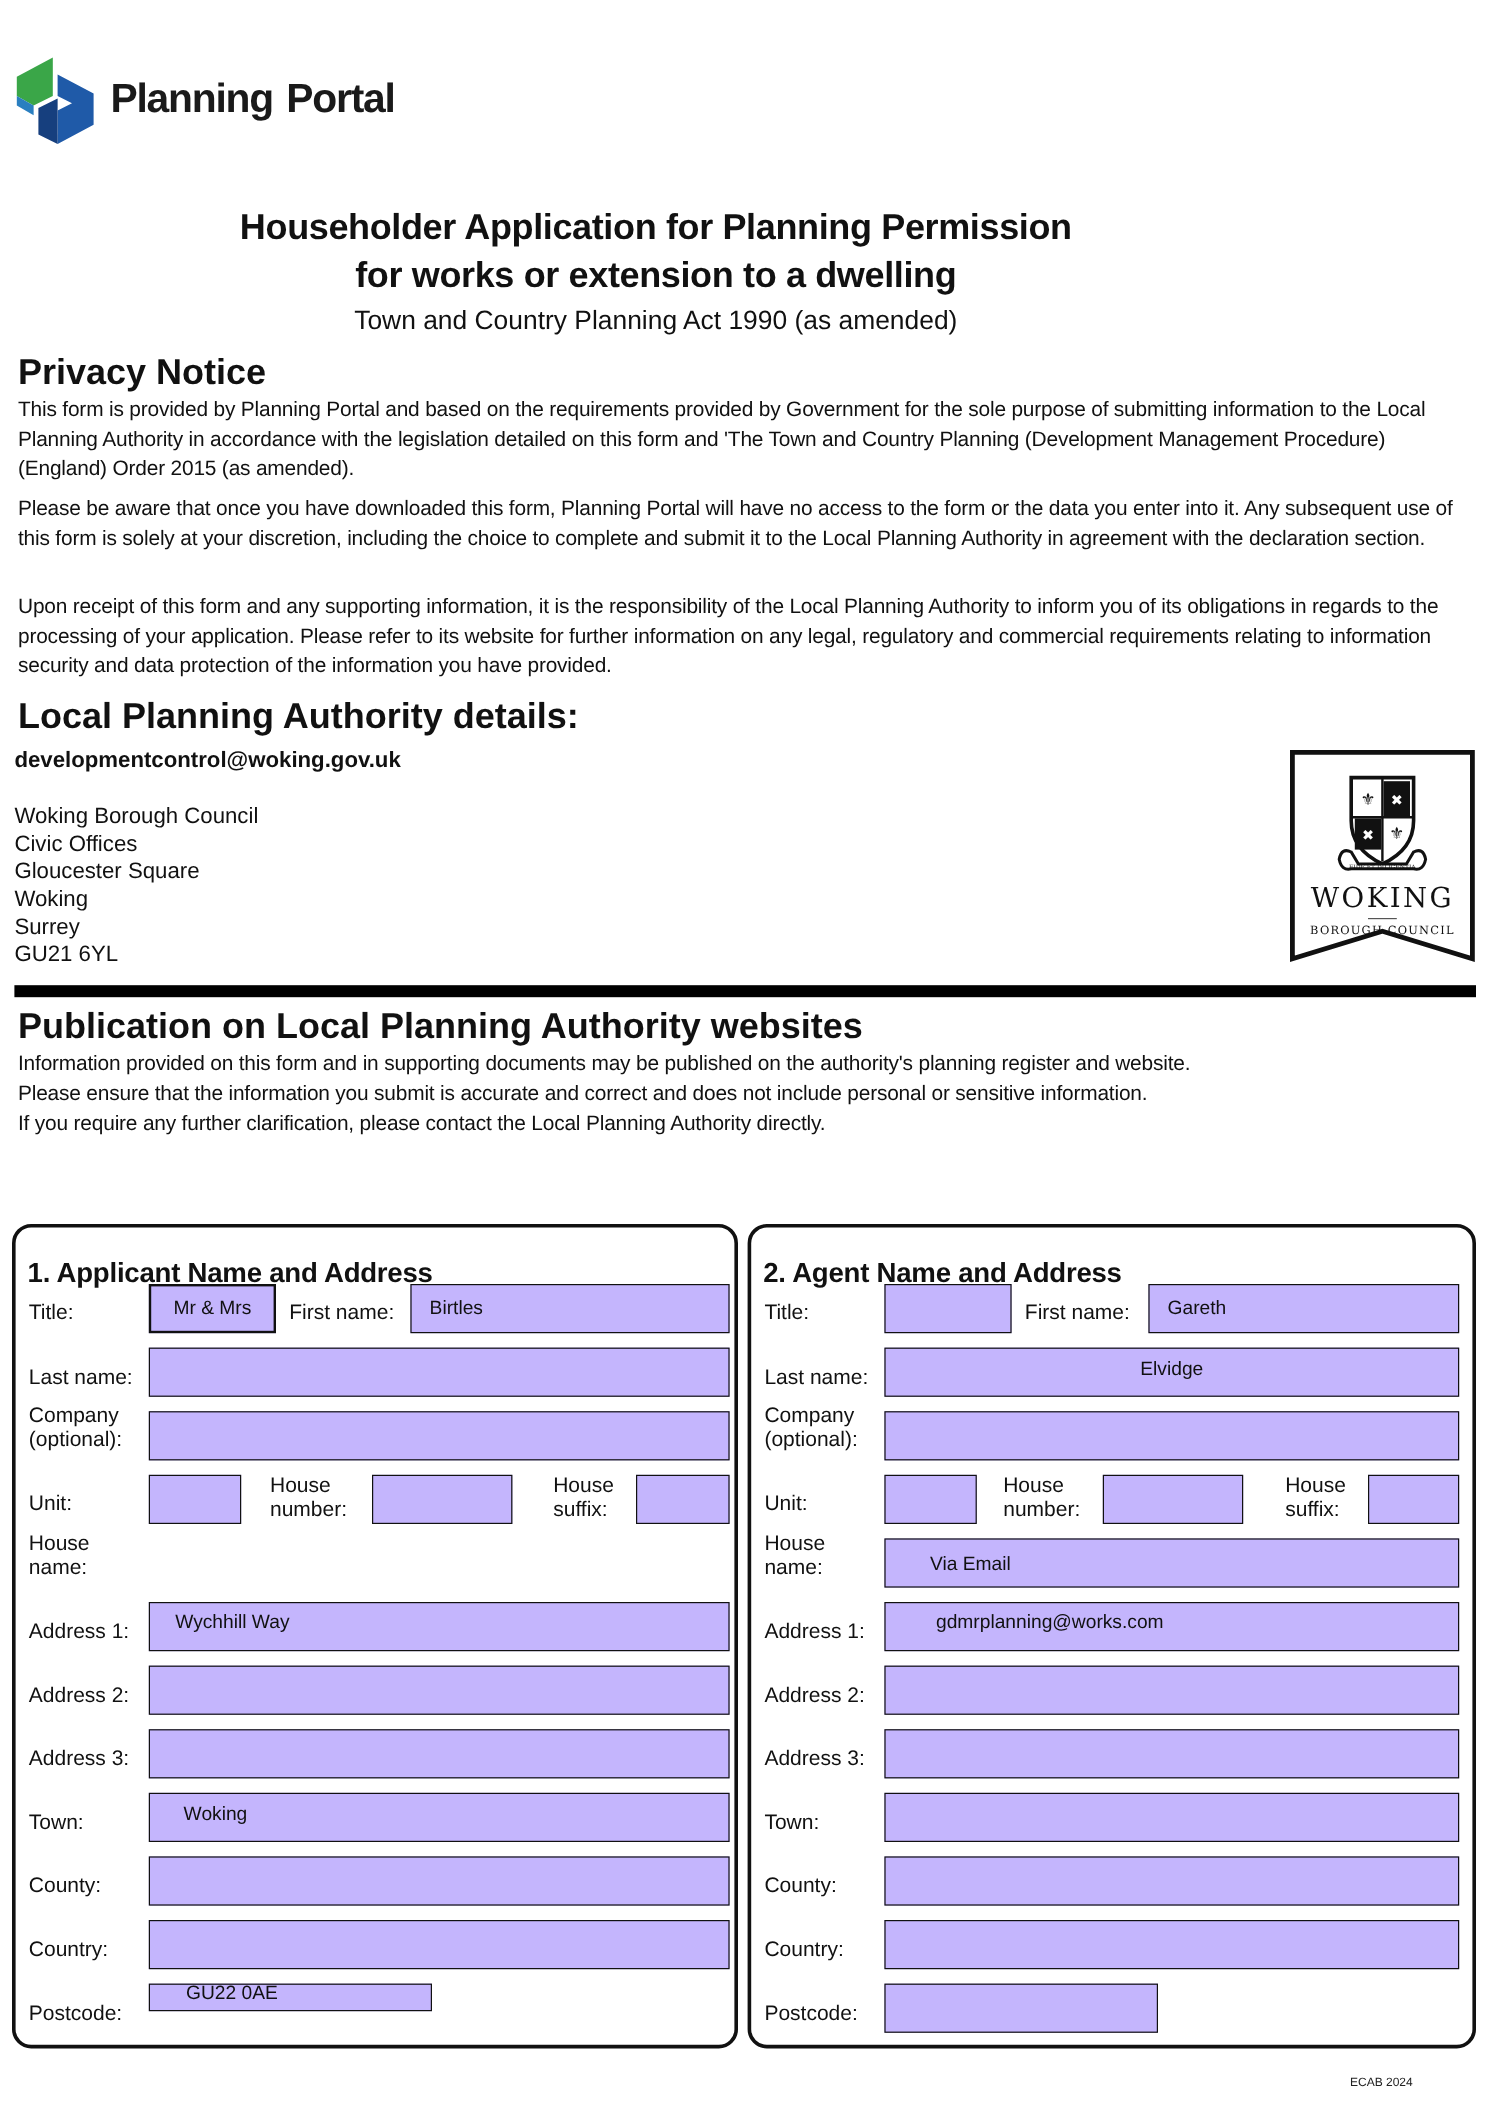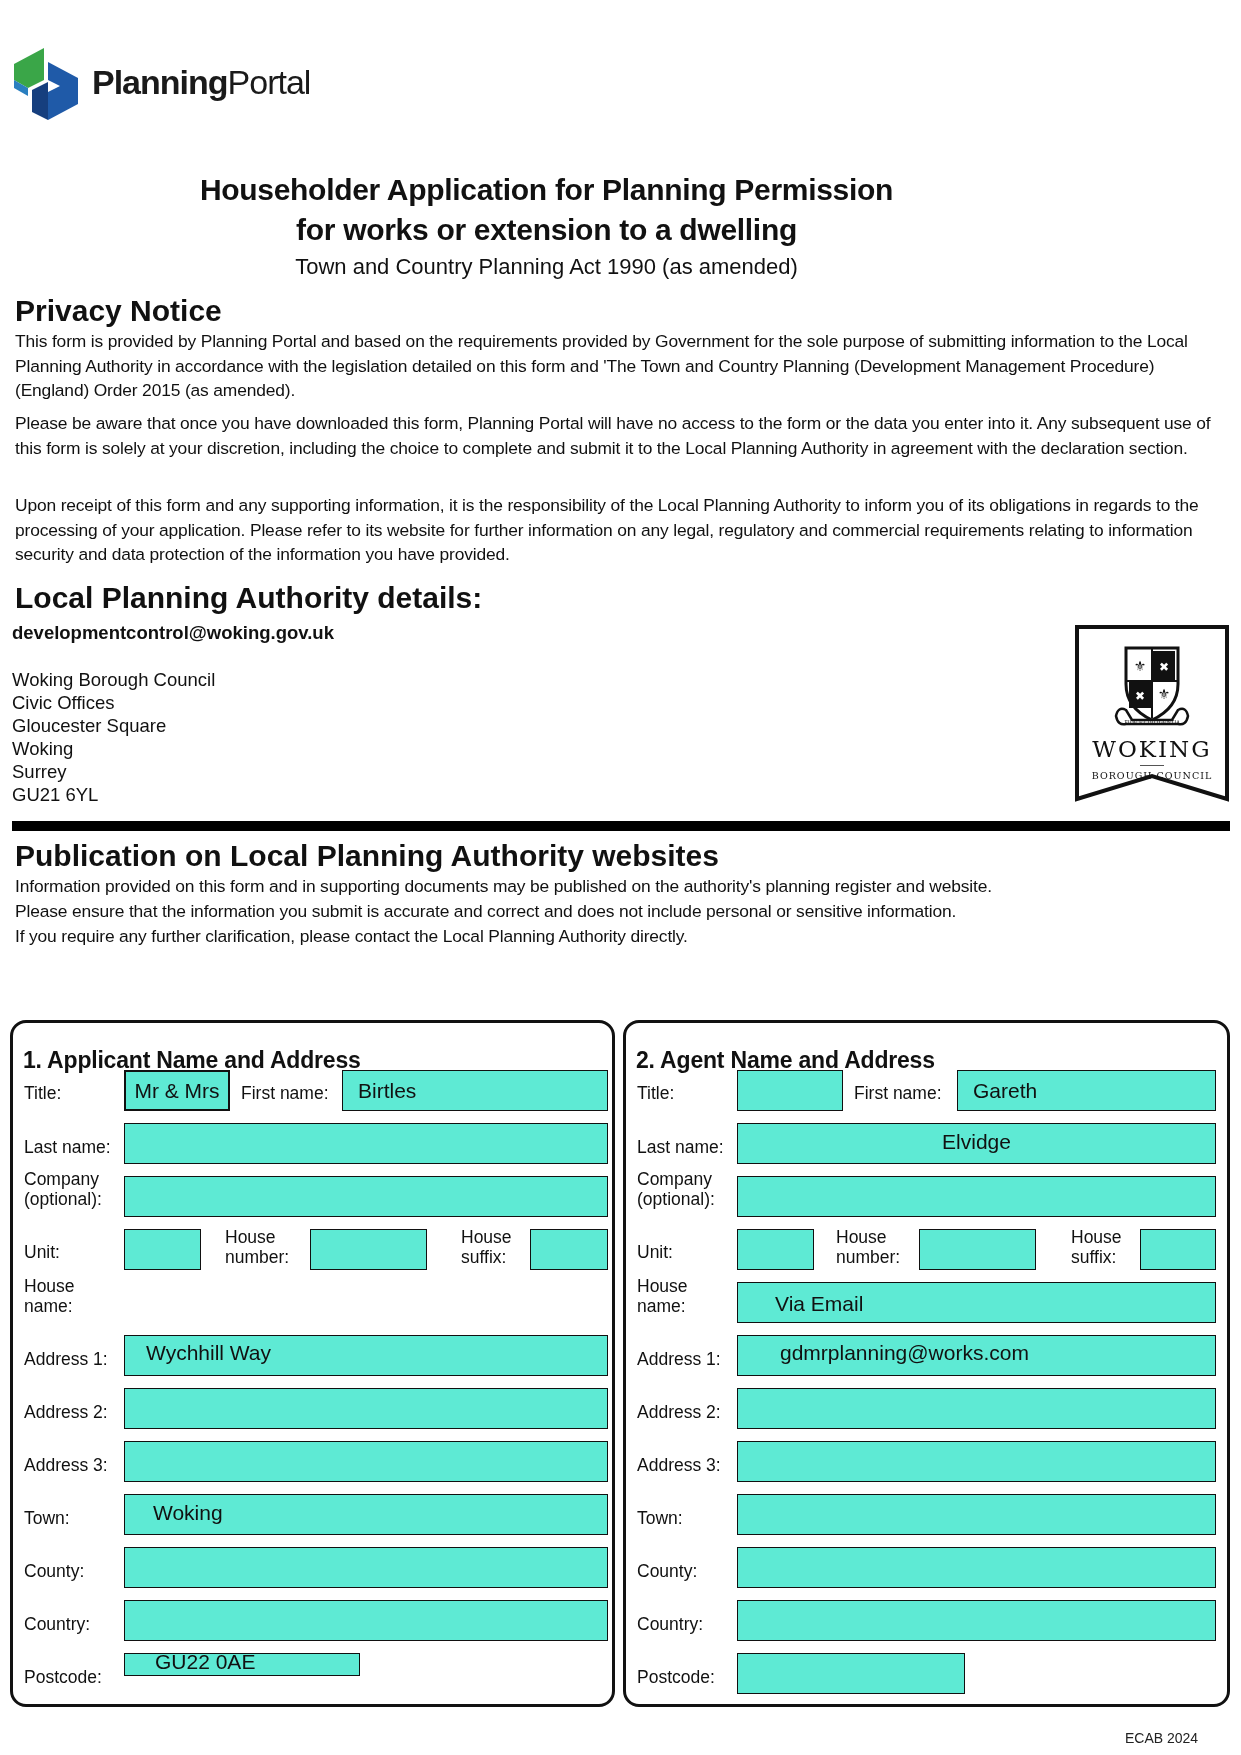--- a/index.html
+++ b/index.html
@@ -6,21 +6,21 @@
   html, body { width: 1241px; height: 1755px; background: #ffffff; }
   body { position: relative; font-family: "DejaVu Sans", sans-serif; color: #111; overflow: hidden; }
 
   .abs { position: absolute; }
 
   
   .pp-logo { left: 10px; top: 42px; width: 320px; height: 80px; display: flex; align-items: center; }
   .pp-logo svg { width: 72px; height: 80px; }
   .pp-wordmark { font-family: "Liberation Sans", sans-serif; font-size: 34px; letter-spacing: -1px; color: #1a1a1a; margin-left: 10px; }
   .pp-wordmark b { font-weight: 700; }
-  .pp-wordmark span.light { font-weight: 400; }
+  .pp-wordmark span.light { font-weight: 700; margin-left: 11px; }
 
   
   .title-block { left: 0; width: 1093px; top: 170px; text-align: center; }
   .title-1, .title-2 { font-family: "Liberation Sans", sans-serif; font-weight: 700; font-size: 30px; line-height: 40px; letter-spacing: -0.3px; }
   .subtitle { font-family: Liberation Sans, sans-serif; font-size: 22px; line-height: 30px; margin-top: 2px; }
 
   
   .section-h { font-family: "Liberation Sans", sans-serif; font-weight: 700; font-size: 30px; line-height: 28px; left: 15px; }
   .para { font-family: "Liberation Sans", sans-serif; font-size: 17.4px; line-height: 24.6px; left: 15px; width: 1215px; letter-spacing: -0.15px; }
 
@@ -32,24 +32,24 @@
 
   .rule { left: 12px; top: 821px; width: 1218px; height: 10px; background: #000; }
 
   
   .form-box { border: 3px solid #111; border-radius: 16px; top: 1020px; height: 687px; }
   .box-1 { left: 10px; width: 605px; }
   .box-2 { left: 623px; width: 607px; }
   .box-title { position: absolute; left: 10px; top: 24px; font-family: "Liberation Sans", sans-serif; font-weight: 700; font-size: 23px; letter-spacing: -0.2px; }
 
   .lbl { position: absolute; font-family: "Liberation Sans", sans-serif; font-size: 17.5px; line-height: 20px; color: #111; }
-  .fld { position: absolute; border: 1.6px solid #111; background: #5eead4; font-family: "Liberation Sans", sans-serif; font-size: 21px; color: #111; display: flex; align-items: center; white-space: nowrap; }
+  .fld { position: absolute; border: 1.6px solid #111; background: #c4b5fd; font-family: "Liberation Sans", sans-serif; font-size: 16px; color: #111; display: flex; align-items: center; white-space: nowrap; }
   .fld.thick { border-width: 2.2px; }
 
-  .footer-code { left: 1125px; top: 1730px; font-family: "Liberation Sans", sans-serif; font-size: 14px; color: #222; }
+  .footer-code { left: 1125px; top: 1730px; font-family: "Liberation Sans", sans-serif; font-size: 10px; color: #222; }
 </style>
 </head>
 <body>
 
 <div class="abs pp-logo">
   <svg viewBox="0 0 72 80">
     <polygon points="4,22 34,6 34,38 18,46 4,38" fill="#3aa648"></polygon>
     <polygon points="4,38 18,46 18,54 4,46" fill="#2a7fc0"></polygon>
     <polygon points="38,20 68,36 68,62 38,78 38,50 50,44 38,38" fill="#1f5aa8"></polygon>
     <polygon points="22,48 38,40 38,78 22,70" fill="#163f7e"></polygon>

